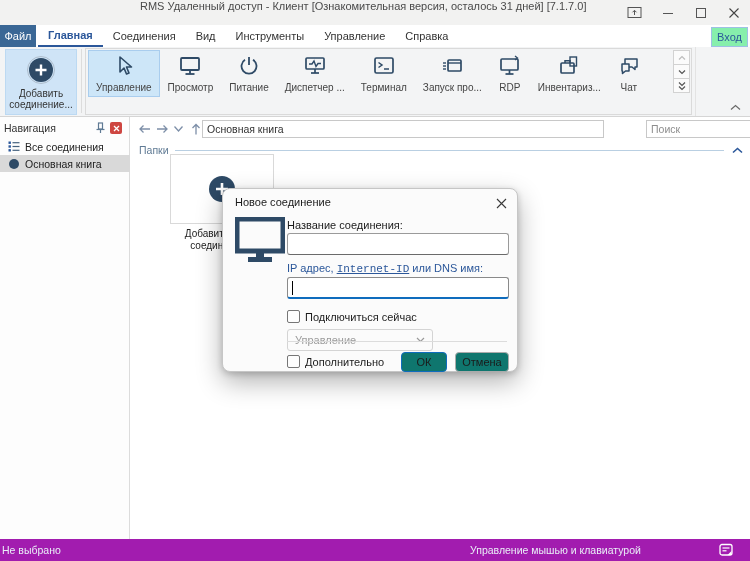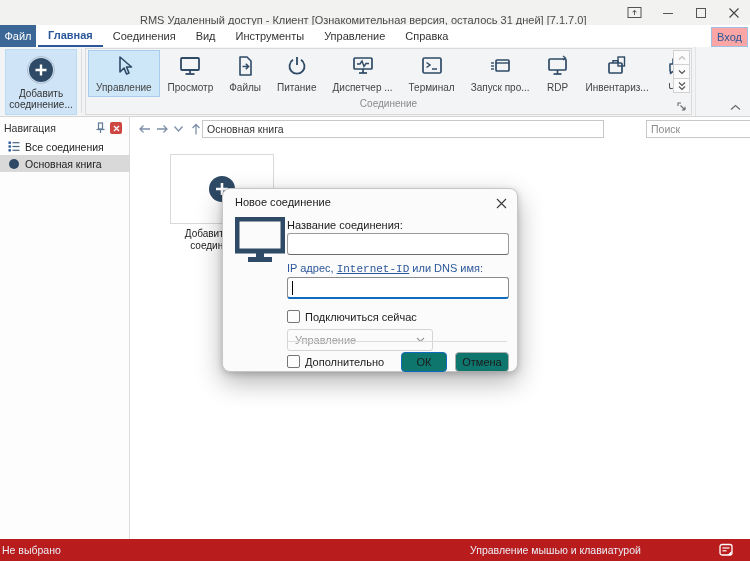--- a/index.html
+++ b/index.html
@@ -2,33 +2,33 @@
 <html><head>
 <meta charset="utf-8">
 <style>
   * { margin:0; padding:0; box-sizing:border-box; }
   html,body { width:750px; height:561px; overflow:hidden; background:#fff;
     font-family:"Liberation Sans", sans-serif; -webkit-font-smoothing:antialiased; }
   svg { display:block; }
 
   
   .titlebar { position:absolute; left:0; top:0; width:750px; height:25px; background:#f2f2f1; }
-  .titlebar .title { position:absolute; left:140px; top:14px; font-size:11px; color:#4a4a4a; white-space:nowrap; }
+  .titlebar .title { position:absolute; left:140px; top:0; font-size:11px; color:#4a4a4a; white-space:nowrap; }
   .wincontrols { position:absolute; right:0; top:0; height:25px; display:flex; align-items:center; }
   .winbtn { width:33px; height:25px; display:flex; align-items:center; justify-content:center; }
 
   
   .tabrow { position:absolute; left:0; top:25px; width:750px; height:22px; background:#ffffff; }
   .file-tab { position:absolute; left:0; top:0; width:36px; height:22px; background:#3a6795; color:#fff;
     font-size:11px; display:flex; align-items:center; justify-content:center; }
   .tabs { position:absolute; left:38px; top:0; height:22px; display:flex; }
   .tab { height:22px; padding:10px 10px; font-size:11px; color:#333; display:flex; align-items:center; }
   .tab.active { color:#2b579a; border-bottom:3px solid #2b579a; font-weight:bold; }
   .login-btn { position:absolute; right:2px; top:2px; height:20px; padding:0 5px; font-size:11px; color:#2b579a;
-    background:#fca5a5; border:1px solid #9dc0e4; display:flex; align-items:center; }
+    background:#86efac; border:1px solid #9dc0e4; display:flex; align-items:center; }
 
   
   .ribbon { position:absolute; left:0; top:47px; width:750px; height:70px; background:#f3f4f5; border-bottom:1px solid #d5d5d5; }
   .bigbtn { position:absolute; left:5px; top:2px; width:72px; height:66px; background:#cfe4f7; border:1px solid #bcd9f2;
     display:flex; flex-direction:column; align-items:center; }
   .bigbtn .lbl { font-size:10px; color:#333; text-align:center; line-height:11px; margin-top:3px; }
   .ribbon-sep { position:absolute; left:81px; top:2px; width:1px; height:64px; background:#dcdcdc; }
   .group { position:absolute; left:85px; top:1px; width:607px; height:67px; border:1px solid #dadada; }
   .grp-buttons { position:absolute; left:2px; top:1px; height:48px; display:flex; align-items:flex-start; }
   .rbtn { height:47px; padding:3px 7px 0 7px; display:flex; flex-direction:column; align-items:center; border:1px solid transparent; }
@@ -89,21 +89,21 @@
   .combo { position:absolute; left:0; width:146px; height:22px; border:1px solid #d4d4d4; border-radius:3px; background:#fbfbfb;
     display:flex; align-items:center; padding:0 7px; }
   .combo .val { font-size:11px; color:#9b9b9b; flex:1; }
   .dlg-sep { position:absolute; left:64px; right:10px; top:152px; height:1px; background:#dcdcdc; }
   .dlg-btn { position:absolute; top:163px; height:20px; border-radius:4px; background:#0f766e; font-size:11px; color:#1b1b1b;
     display:flex; align-items:center; justify-content:center; }
   .dlg-btn.ok { right:70px; width:46px; border:1px solid #0f6cbd; }
   .dlg-btn.cancel { right:8px; width:54px; border:1px solid #ababab; }
 
   
-  .statusbar { position:absolute; left:0; top:539px; width:750px; height:22px; background:#b91c1c; }
+  .statusbar { position:absolute; left:0; top:539px; width:750px; height:22px; background:#a21caf; }
   .statusbar .left { position:absolute; left:2px; top:5px; font-size:10.5px; color:#e9eef7; }
   .statusbar .mid { position:absolute; left:470px; top:5px; font-size:10.5px; color:#e9eef7; }
   .statusbar .icn { position:absolute; right:17px; top:4px; }
 </style>
 </head>
 <body>
 
 <div class="titlebar">
   <span class="title">RMS Удаленный доступ - Клиент [Ознакомительная версия, осталось 31 дней] [7.1.7.0]</span>
   <div class="wincontrols">
@@ -168,27 +168,20 @@
       <div class="rbtn">
         <svg width="24" height="24" viewBox="0 0 24 24">
           <rect x="3" y="4" width="18" height="12" rx="1" fill="none" stroke="#2e4a66" stroke-width="1.8"></rect>
           <line x1="12" y1="16" x2="12" y2="20" stroke="#2e4a66" stroke-width="1.8"></line>
           <line x1="7.5" y1="20" x2="16.5" y2="20" stroke="#2e4a66" stroke-width="1.8"></line>
         </svg>
         <span class="lbl">Просмотр</span>
       </div>
       <div class="rbtn">
         <svg width="24" height="24" viewBox="0 0 24 24">
-          <path d="M7 3 H14 L18 7 V21 H7 Z" fill="none" stroke="#2e4a66" stroke-width="1.6" stroke-linejoin="round"></path>
-          <path d="M9.5 12.5 H15 M12.8 9.8 L15.6 12.5 L12.8 15.2" fill="none" stroke="#2e4a66" stroke-width="1.5"></path>
-        </svg>
-        <span class="lbl">Файлы</span>
-      </div>
-      <div class="rbtn">
-        <svg width="24" height="24" viewBox="0 0 24 24">
           <path d="M12 3 V11" stroke="#2e4a66" stroke-width="1.8" fill="none"></path>
           <path d="M8 5.8 A7.5 7.5 0 1 0 16 5.8" stroke="#2e4a66" stroke-width="1.8" fill="none"></path>
         </svg>
         <span class="lbl">Питание</span>
       </div>
       <div class="rbtn">
         <svg width="24" height="24" viewBox="0 0 24 24">
           <rect x="3" y="4" width="18" height="11" rx="1" fill="none" stroke="#2e4a66" stroke-width="1.7"></rect>
           <polyline points="6,10 9,10 11,7 13,12.5 15,9.5 18,9.5" fill="none" stroke="#2e4a66" stroke-width="1.4"></polyline>
           <line x1="12" y1="15" x2="12" y2="19" stroke="#2e4a66" stroke-width="1.7"></line>
@@ -247,29 +240,20 @@
       </div>
       <div class="sbtn">
         <svg width="8" height="6" viewBox="0 0 8 6">
             <path d="M1 1.5 L4 4.5 L7 1.5" fill="none" stroke="#555" stroke-width="1.2"></path>
           </svg>
       </div>
       <div class="sbtn">
         <svg width="8" height="10" viewBox="0 0 8 10">
             <path d="M1 1.5 L4 4.5 L7 1.5 M1 5.5 L4 8.5 L7 5.5" fill="none" stroke="#555" stroke-width="1.2"></path>
           </svg>
-      </div>
-    </div>
-    <div class="grp-footer">
-      <span class="lbl">Соединение</span>
-      <div class="launcher">
-        <svg width="10" height="10" viewBox="0 0 10 10">
-          <path d="M1 4 V1 H4" fill="none" stroke="#6a6a6a" stroke-width="1.1"></path>
-          <path d="M3.5 3.5 L8 8 M8 8 V4.8 M8 8 H4.8" fill="none" stroke="#6a6a6a" stroke-width="1.1"></path>
-        </svg>
       </div>
     </div>
   </div>
   <div class="ribbon-vline"></div>
   <div class="ribbon-collapse">
     <svg width="11" height="7" viewBox="0 0 11 7">
       <path d="M1 5.5 L5.5 1.5 L10 5.5" fill="none" stroke="#6a6a6a" stroke-width="1.2"></path>
     </svg>
   </div>
 </div>
@@ -328,20 +312,29 @@
     </div>
     <div>
       <svg width="12" height="13" viewBox="0 0 12 13">
         <path d="M6 11.5 V2 M2.5 5 L6 1.5 L9.5 5" fill="none" stroke="#7d8fa8" stroke-width="1.3"></path>
       </svg>
     </div>
   </div>
   <input class="addressbar" type="text" value="Основная книга" style="">
   <input class="searchbox" type="text" placeholder="Поиск" style="">
 
+  <div class="folders-header">
+    <span class="lbl">Папки</span>
+    <div class="rule"></div>
+    <div>
+      <svg width="11" height="7" viewBox="0 0 11 7">
+        <path d="M1 5.5 L5.5 1.5 L10 5.5" fill="none" stroke="#2b579a" stroke-width="1.6"></path>
+      </svg>
+    </div>
+  </div>
 
   <div class="tile">
     <svg width="30" height="30" viewBox="0 0 30 30">
       <circle cx="15" cy="15" r="13" fill="#2e4a66"></circle>
       <path d="M15 9 V21 M9 15 H21" stroke="#fff" stroke-width="2.6"></path>
     </svg>
   </div>
   <div class="tile-label">
     <div>Добавить новое</div>
     <div>соединение...</div>

